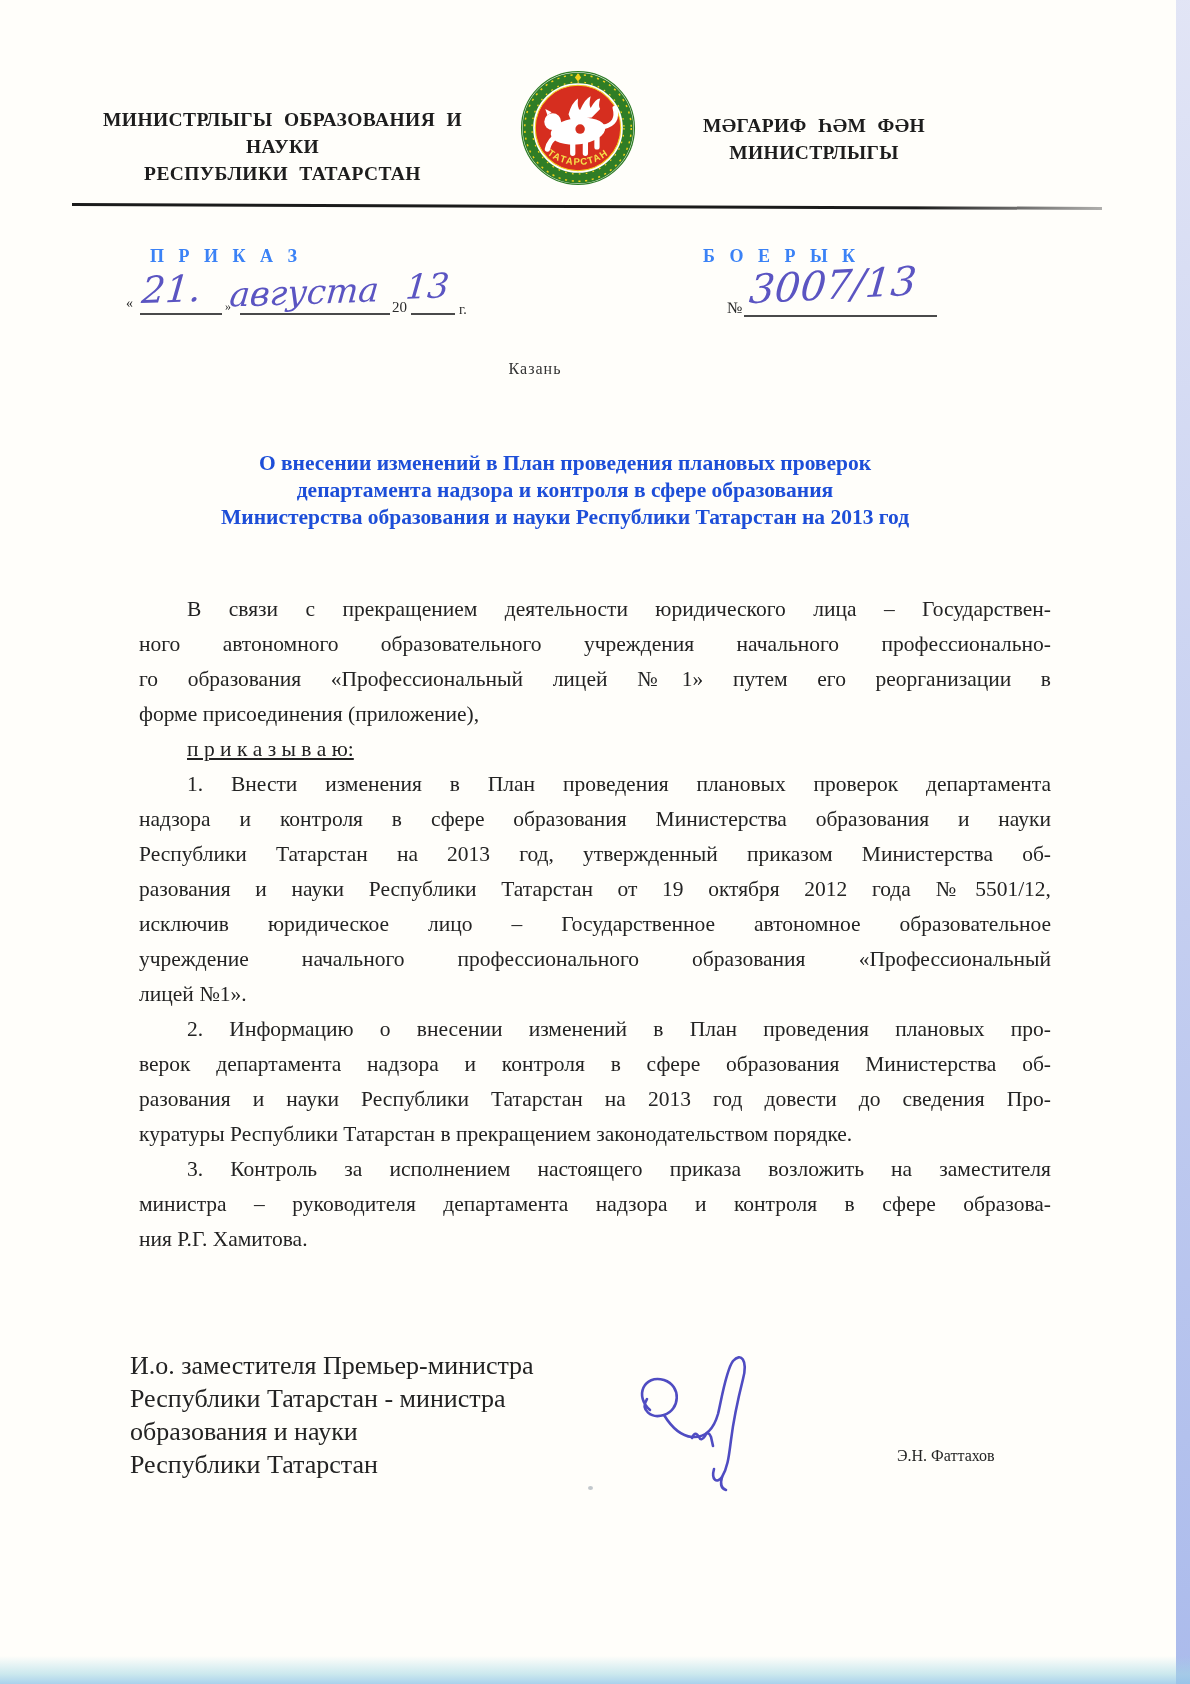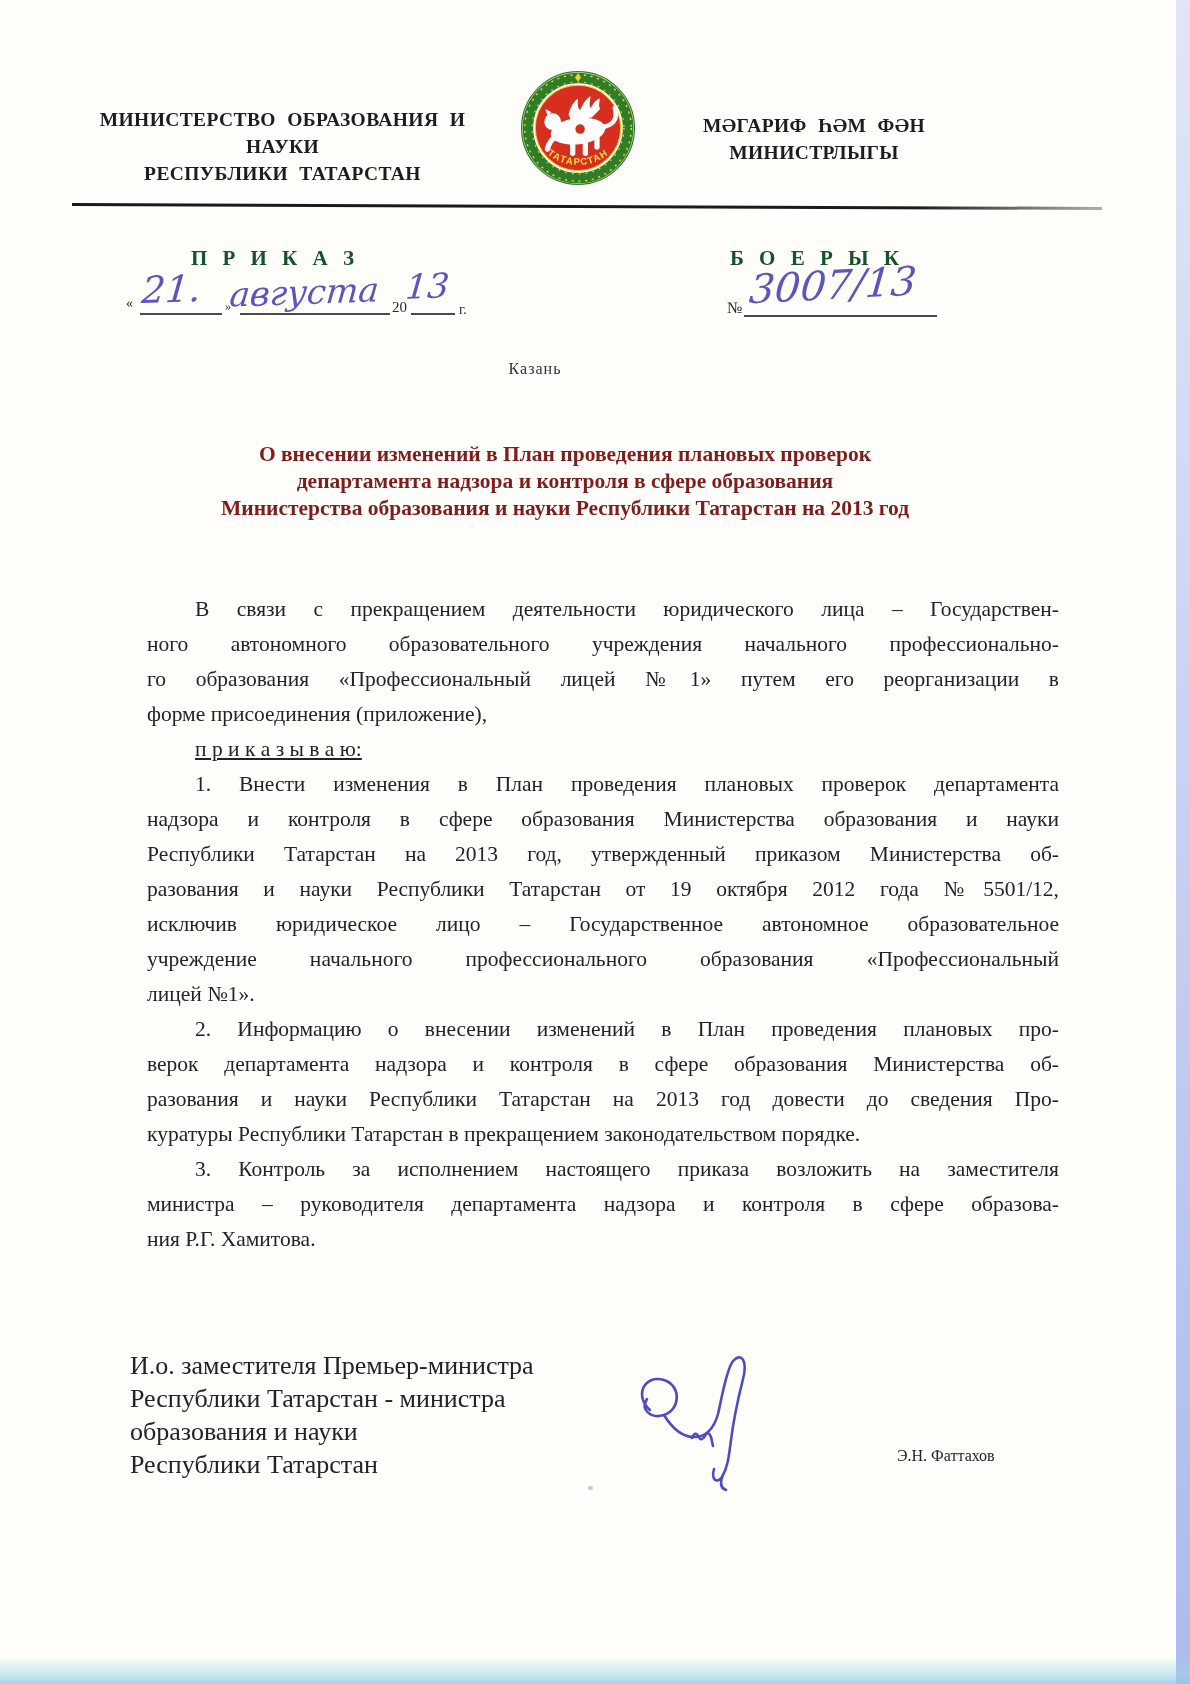--- a/index.html
+++ b/index.html
@@ -11,34 +11,34 @@
   
   .org{position:absolute; text-align:center; font-weight:bold; font-size:19.5px;
        line-height:27px; letter-spacing:.4px; word-spacing:6px; color:#1d1d1d;}
   #org-left{left:75px; top:106px; width:415px;}
   #org-right{left:628px; top:112px; width:372px;}
   #emblem{position:absolute; left:520px; top:70px; width:116px; height:116px;}
   #rule{position:absolute; left:72px; top:203px; width:1030px; height:3px;
         transform:rotate(.22deg); transform-origin:left center;
         background:linear-gradient(to right,#1b1b1b 0%,#1b1b1b 82%,rgba(27,27,27,.35) 100%);}
   
-  .doctype{position:absolute; font-weight:bold; font-size:21px; letter-spacing:5px;
-           text-align:center; color:#14532d;}
+  .doctype{position:absolute; font-weight:bold; font-size:18px; letter-spacing:5px;
+           color:#3b82f6;}
   #doctype-ru{left:150px; top:246px; width:250px;}
   #doctype-tat{left:703px; top:246px; width:228px;}
   .hw{position:absolute; font-family:"DejaVu Serif",serif; font-style:italic;
       color:#5b55c2; transform:skewX(-7deg) rotate(-2deg); white-space:nowrap;}
   .uline{position:absolute; height:2px; background:#4a4a4a;}
   .psmall{position:absolute; font-size:14px; color:#2a2a2a;}
   
   #place{position:absolute; left:460px; top:360px; width:150px; text-align:center;
          font-size:16px; letter-spacing:1px; color:#333;}
-  #title{position:absolute; left:155px; top:441px; width:820px; text-align:center;
-         font-weight:bold; font-size:21.5px; line-height:27px; color:#7f1d1d;}
-  #body{position:absolute; left:147px; top:592px; width:912px; font-size:21.5px;
+  #title{position:absolute; left:155px; top:450px; width:820px; text-align:center;
+         font-weight:bold; font-size:21.5px; line-height:27px; color:#1d4ed8;}
+  #body{position:absolute; left:139px; top:592px; width:912px; font-size:21.5px;
         color:#232323;}
   .bline{height:35px; line-height:35px; text-align:justify; text-align-last:justify;
          white-space:normal;}
   .bline.last{text-align-last:left;}
   .bline.ind{text-indent:48px;}
   .bline.plain{text-align:center; text-align-last:left;text-decoration:underline;}
   
   #sig-post{position:absolute; left:130px; top:1349px; width:470px; font-size:26px;
             line-height:33px; color:#232323;}
   #sig-name{position:absolute; left:897px; top:1447px; font-size:16px; color:#232323;}
@@ -50,21 +50,21 @@
      background:linear-gradient(to bottom, rgba(190,198,240,.45), rgba(150,170,232,.8));}
   #edge-bottom{position:absolute; left:0; bottom:0; width:100%; height:28px;
      background:linear-gradient(to bottom, rgba(170,220,232,0) 0%, rgba(160,214,228,.55) 65%, rgba(148,198,232,.8) 100%);}
 </style>
 </head>
 <body>
 
 <div id="page">
 
   <div class="org" id="org-left">
-    <div>МИНИСТЕРСТВО ОБРАЗОВАНИЯ И НАУКИ</div>
+    <div>МИНИСТРЛЫГЫ ОБРАЗОВАНИЯ И НАУКИ</div>
     <div>РЕСПУБЛИКИ ТАТАРСТАН</div>
   </div>
 
   <div id="emblem">
     <svg viewBox="0 0 110 110" width="116" height="116">
       <circle cx="55" cy="55" r="53.5" fill="#ffffff" stroke="#2f7d26" stroke-width="1.2"></circle>
       <circle cx="55" cy="55" r="47" fill="none" stroke="#2f7d26" stroke-width="11"></circle>
       <circle cx="55" cy="55" r="50.5" fill="none" stroke="#f3d11c" stroke-width="1.4" stroke-dasharray="2 4.4"></circle>
       <circle cx="55" cy="55" r="43.6" fill="none" stroke="#f3d11c" stroke-width="1.2" stroke-dasharray="1.6 5"></circle>
       <circle cx="55" cy="55" r="41.5" fill="none" stroke="#ffffff" stroke-width="2"></circle>

